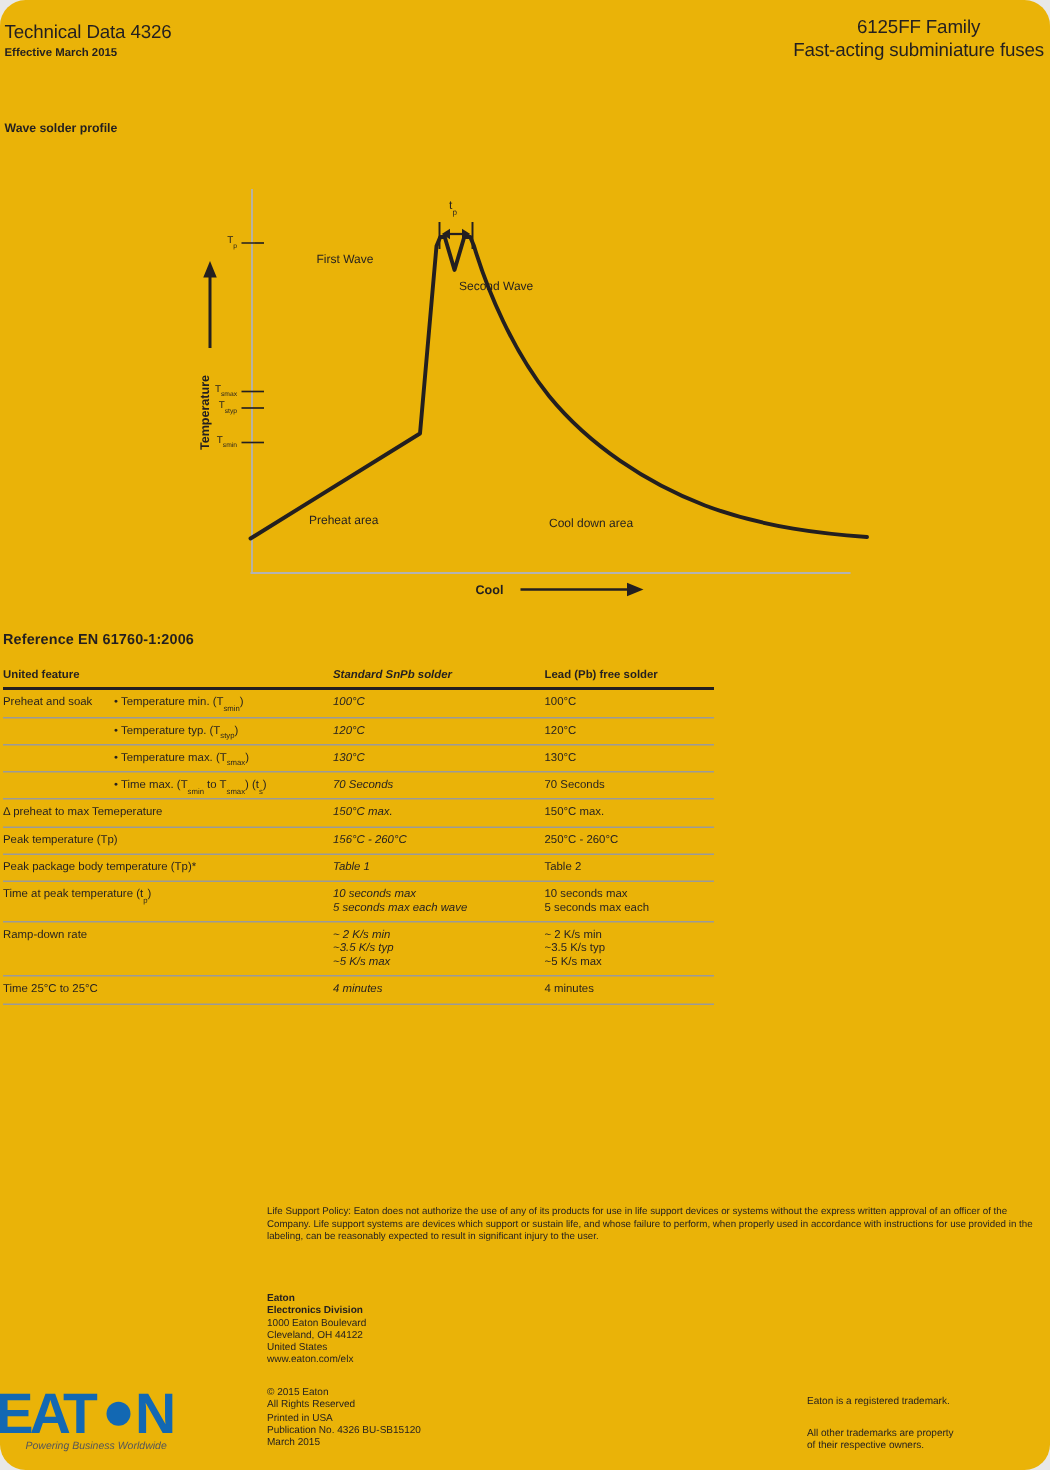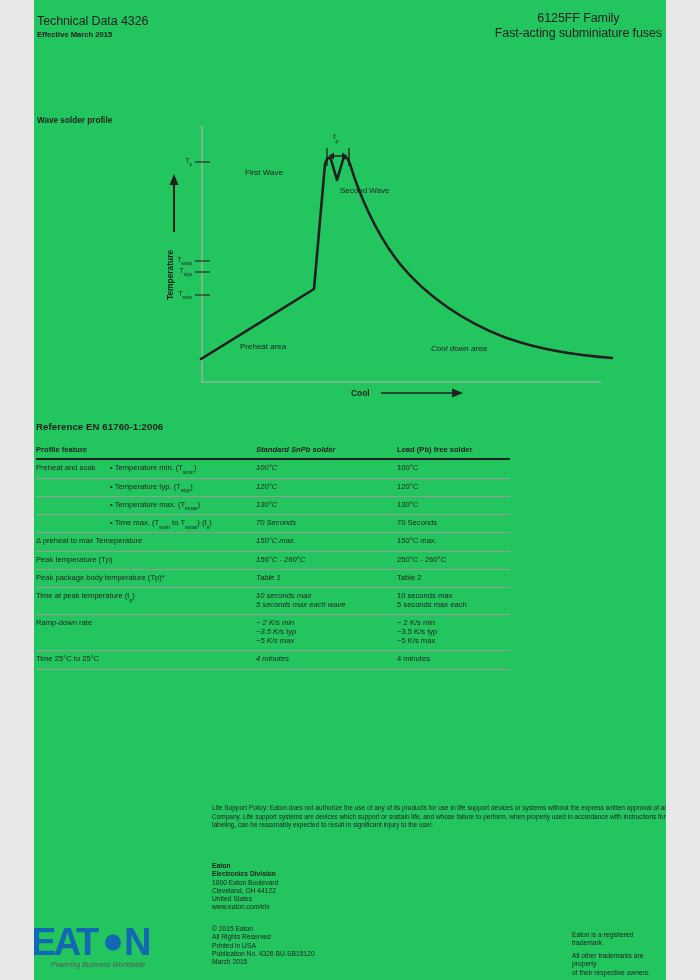--- a/index.html
+++ b/index.html
@@ -1,30 +1,30 @@
 <!DOCTYPE html>
 <html><head>
 <meta charset="utf-8">
 <style>
   * { margin:0; padding:0; box-sizing:border-box; }
   html,body { background:#e8e8e8; }
   #page {
-    position:relative; width:632px; height:980px; margin:0 auto;
-    background:#22c55e; overflow:hidden;
-    font-family:"Liberation Sans", sans-serif; color:#231f20;
+    position:relative; width:700px; height:980px; margin:0 auto;
+    background:#eab308; overflow:hidden;
+    font-family:"Liberation Sans", sans-serif; color:#231f20;border-radius:17px;
   }
   .abs { position:absolute; }
   sub { font-size:68%; line-height:0; position:relative; bottom:-0.18em; }
 
   
   .doc-title { font-size:12.5px; letter-spacing:-0.1px; }
   .doc-effective { font-size:7.6px; font-weight:bold; margin-top:2px; }
   .head-right { text-align:center; font-size:12.5px; line-height:14.5px; letter-spacing:-0.1px; }
 
-  .sec-title { font-size:8.2px; font-weight:bold;margin-top:35px; }
+  .sec-title { font-size:8.2px; font-weight:bold; }
 
   
   #chart { left:0; top:118px; width:700px; height:292px; }
   #chart svg { position:absolute; left:0; top:0; }
   .ch-label { position:absolute; font-size:8px; white-space:nowrap; }
   .ch-tick { position:absolute; font-size:6.6px; width:32px; text-align:right; white-space:nowrap; }
   .ch-ylabel {
     position:absolute; left:131px; top:192px; width:70px; text-align:center;
     font-size:8.4px; font-weight:bold; transform:rotate(-90deg); transform-origin:left top;
     white-space:nowrap;
@@ -107,30 +107,30 @@
     </svg>
 
     <div class="ch-label" style="left:294px; top:14px; width:16px; text-align:center;">t<sub>p</sub></div>
     <div class="ch-label" style="left:211px; top:50px;">First Wave</div>
     <div class="ch-label" style="left:306px; top:68px;">Second Wave</div>
     <div class="ch-label" style="left:206px; top:224px;">Preheat area</div>
     <div class="ch-tick" style="left:126px; top:39px;">T<sub>p</sub></div>
     <div class="ch-tick" style="left:126px; top:138px;">T<sub>smax</sub></div>
     <div class="ch-tick" style="left:126px; top:149px;">T<sub>styp</sub></div>
     <div class="ch-tick" style="left:126px; top:172px;">T<sub>smin</sub></div>
-    <div class="ch-label" style="left:397px; top:226px;font-style:italic;">Cool down area</div>
+    <div class="ch-label" style="left:366px; top:226px;">Cool down area</div>
     <div class="ch-ylabel">Temperature</div>
     <div class="ch-xlabel" style="left:317px; top:270px;">Cool</div>
   </div>
 
   <div class="abs ref-title" style="left:2px; top:421px;">Reference EN 61760-1:2006</div>
 
   <div id="ptable" class="abs">
     <div class="t-row t-head">
-      <div class="c-wide">Profile feature</div>
+      <div class="c-wide">United feature</div>
       <div class="c-snpb">Standard SnPb solder</div>
       <div class="c-free">Lead (Pb) free solder</div>
     </div>
 
     <div class="t-row">
       <div class="c-group">Preheat and soak</div>
       <div class="c-feat">• Temperature min. (T<sub>smin</sub>)</div>
       <div class="c-snpb">100°C</div>
       <div class="c-free">100°C</div>
     </div>

